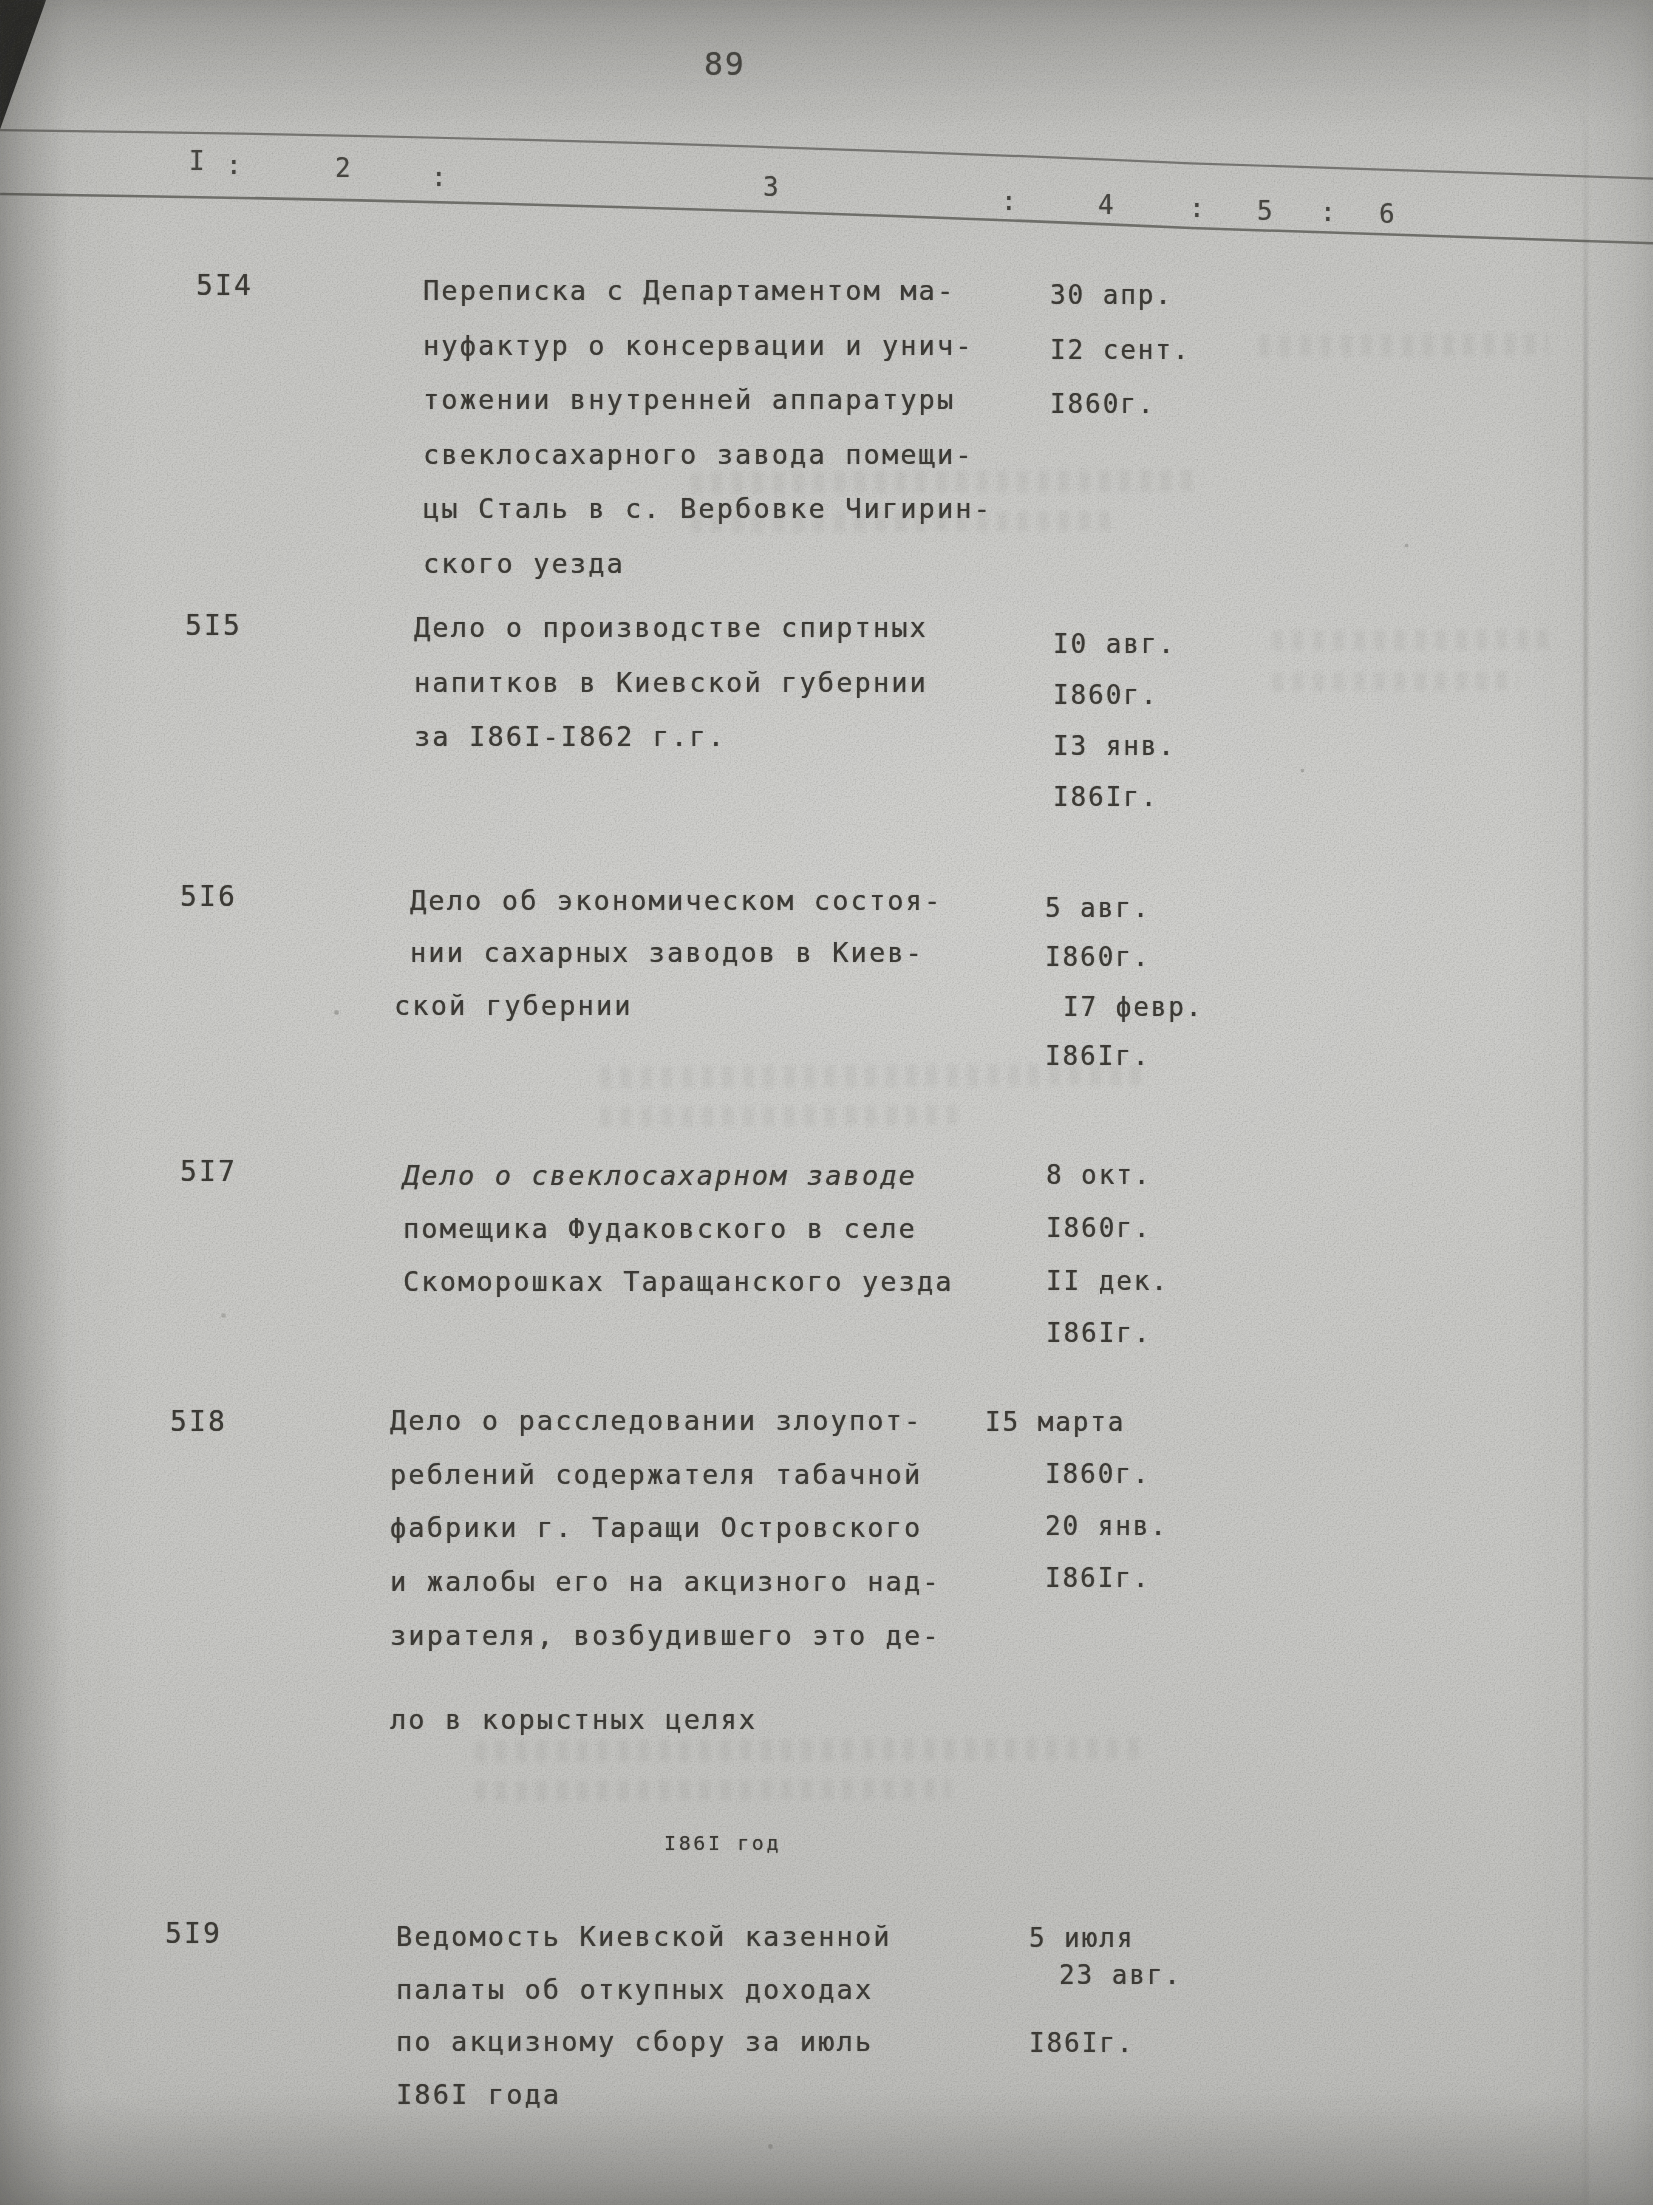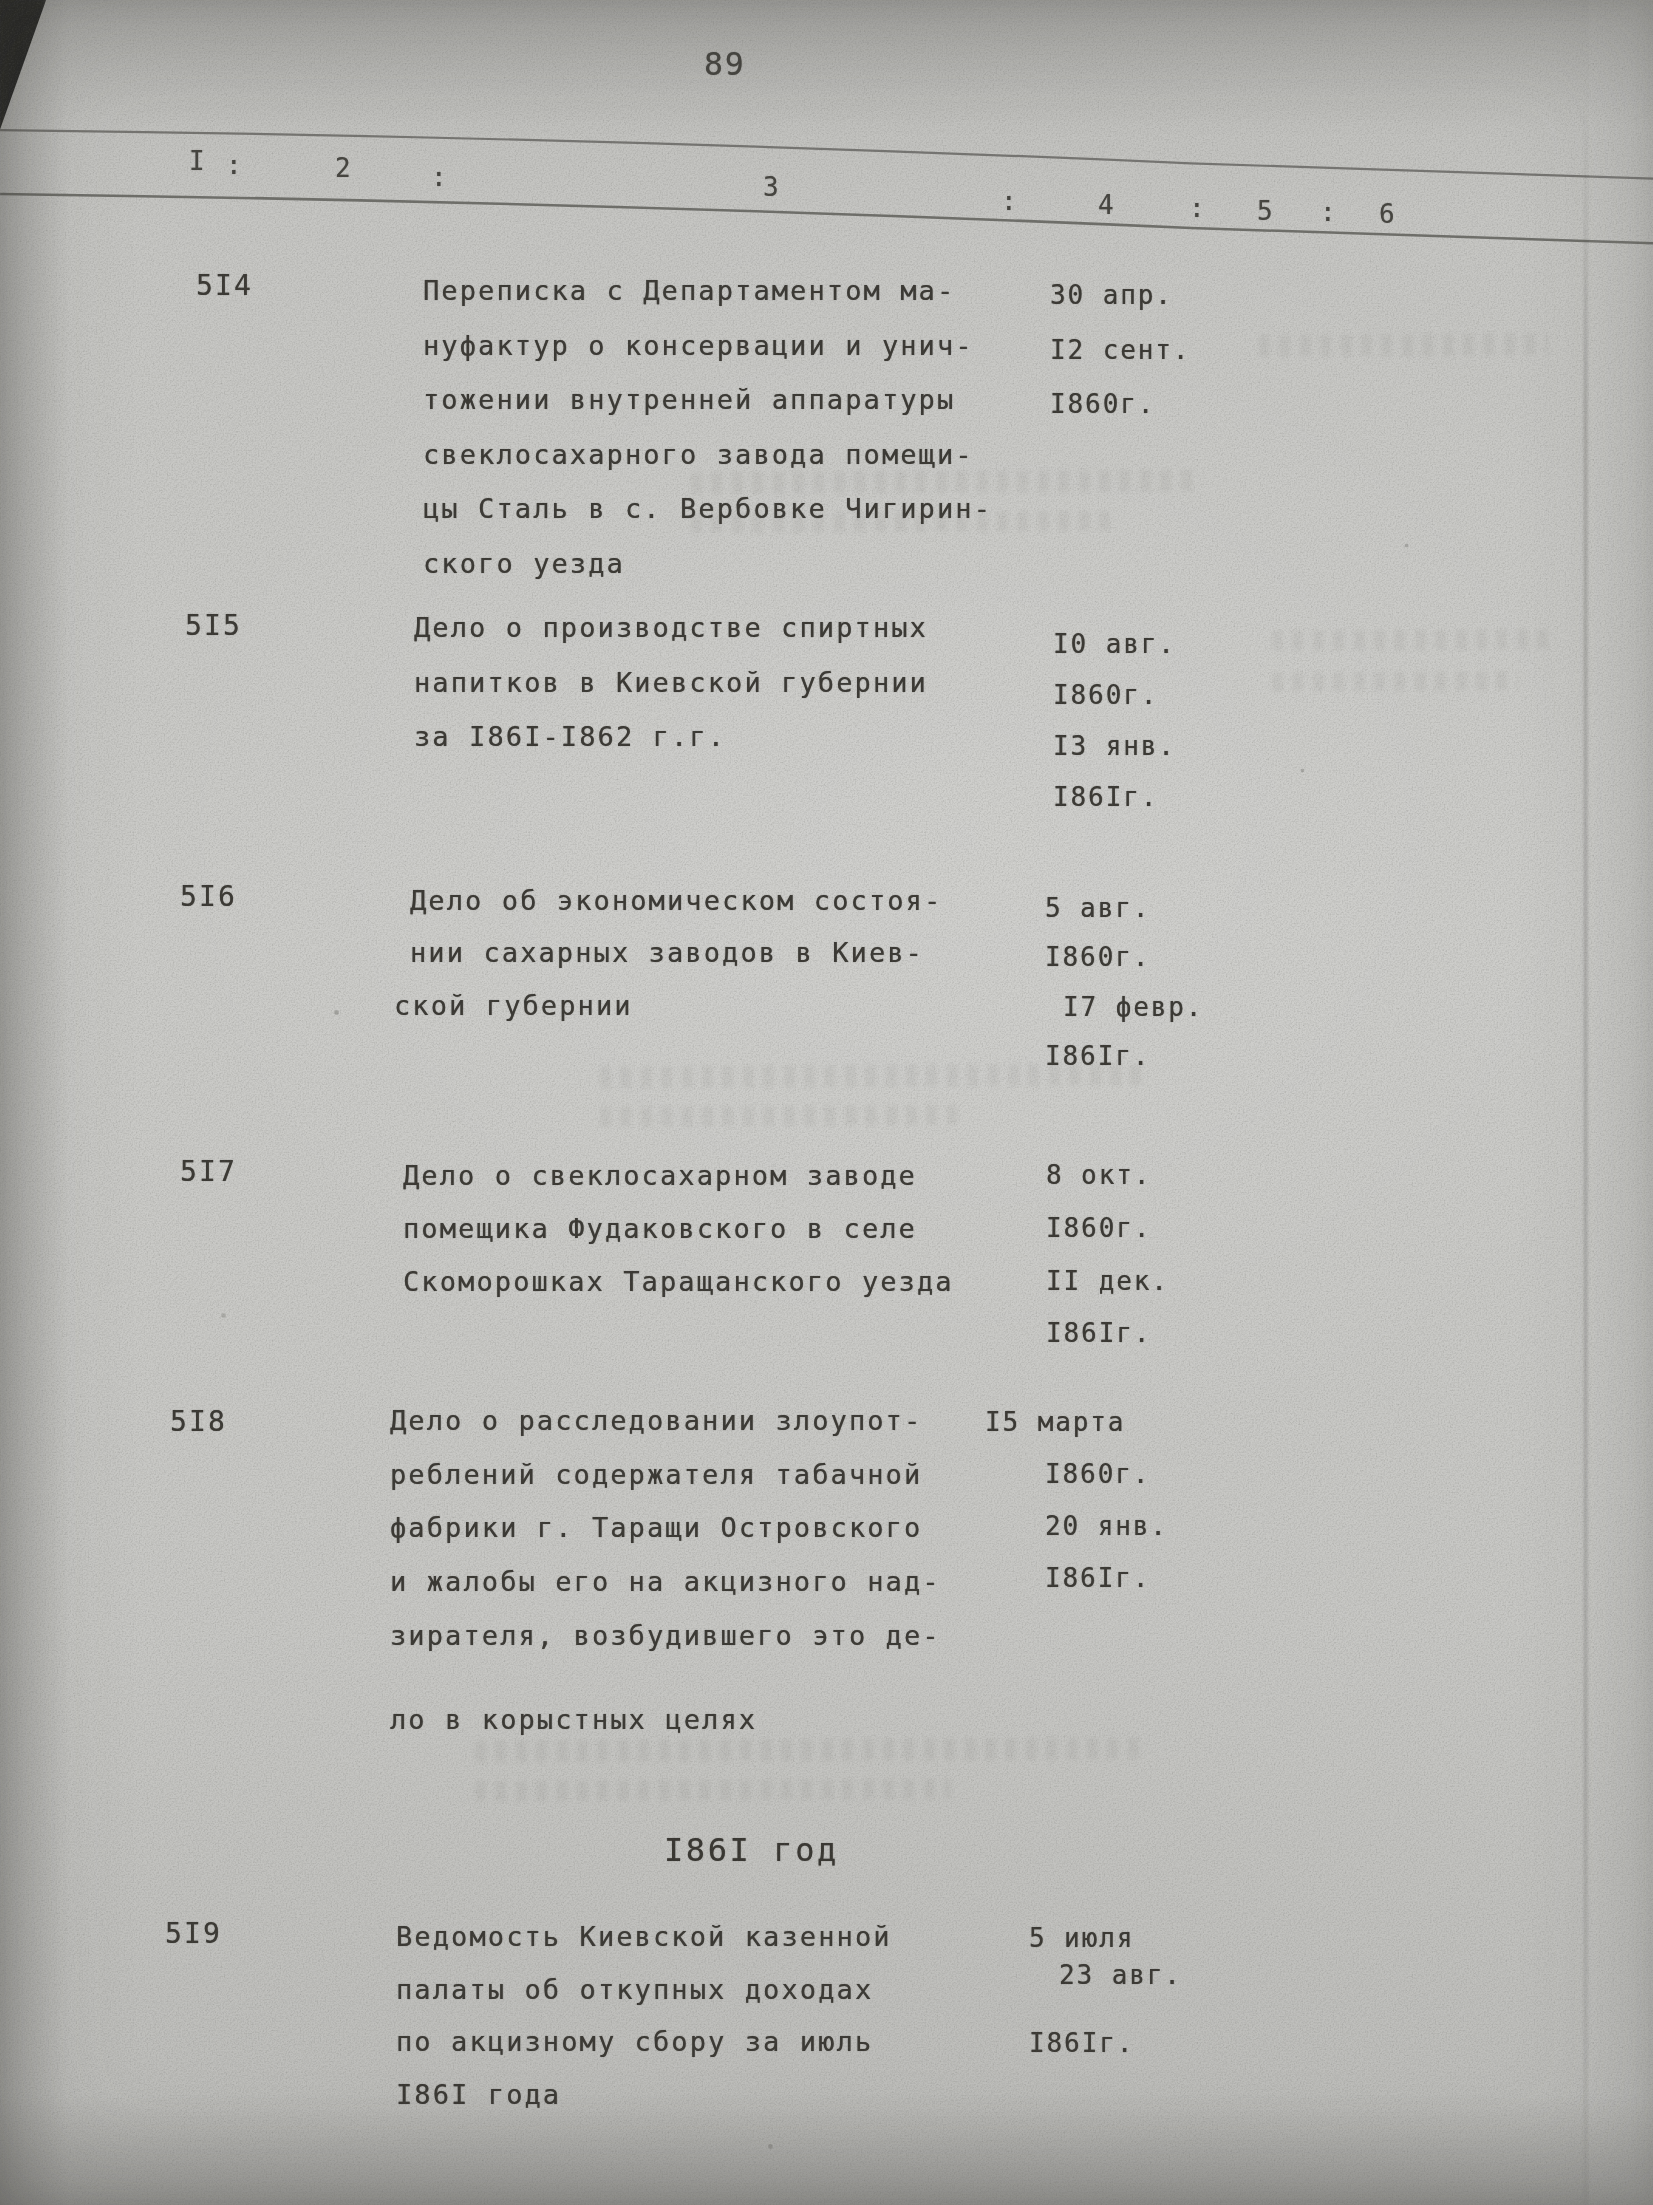--- a/index.html
+++ b/index.html
@@ -28,21 +28,21 @@
     position:absolute;font-size:26px;letter-spacing:0.9px;color:#45443f;
     text-shadow:0 0 1px rgba(55,53,49,.55);white-space:pre;filter:blur(0.3px);
   }
   .pagenum{
     position:absolute;left:704px;top:46px;
     font-size:31.5px;letter-spacing:1.7px;color:#45443f;
     text-shadow:0 0 1.1px rgba(55,53,49,.6);filter:blur(0.3px);
   }
   .heading{
     position:absolute;left:664px;top:1831px;
-    font-size:32px;letter-spacing:2.6px;color:#383631;
+    font-size:20px;letter-spacing:2.6px;color:#383631;
     text-shadow:0 0 1px rgba(48,46,42,.6);filter:blur(0.3px);white-space:pre;
   }
   
   .rules{position:absolute;left:0;top:0;pointer-events:none;}
   
   .smudge{
     position:absolute;
     background:repeating-linear-gradient(90deg, rgba(95,93,88,.55) 0 11px, rgba(95,93,88,0) 11px 20.4px);
     opacity:.13;filter:blur(1.9px);border-radius:2.6px;
     transform:rotate(-.3deg);
@@ -121,21 +121,21 @@
         <div class="cell desc" style="left: 410px; top: 887px;">Дело об экономическом состоя-</div>
         <div class="cell desc" style="left: 410px; top: 939px;">нии сахарных заводов в Киев-</div>
         <div class="cell desc" style="left: 394px; top: 992px;">ской губернии</div>
         <div class="cell date" style="left: 1045px; top: 895px;">5 авг.</div>
         <div class="cell date" style="left: 1045px; top: 944px;">I860г.</div>
         <div class="cell date" style="left: 1045px; top: 994px; margin-left: 18px;">I7 февр.</div>
         <div class="cell date" style="left: 1045px; top: 1043px;">I86Iг.</div>
       </div>
       <div>
         <div class="cell num" style="left: 180px; top: 1157px;">5I7</div>
-        <div class="cell desc" style="left: 403px; top: 1162px;">Дело о свеклосахарном заводе</div>
+        <div class="cell desc" style="left: 403px; top: 1162px; font-style: italic;">Дело о свеклосахарном заводе</div>
         <div class="cell desc" style="left: 403px; top: 1215px;">помещика Фудаковского в селе</div>
         <div class="cell desc" style="left: 403px; top: 1268px;">Скоморошках Таращанского уезда</div>
         <div class="cell date" style="left: 1046px; top: 1162px;">8 окт.</div>
         <div class="cell date" style="left: 1046px; top: 1215px;">I860г.</div>
         <div class="cell date" style="left: 1046px; top: 1268px;">II дек.</div>
         <div class="cell date" style="left: 1046px; top: 1320px;">I86Iг.</div>
       </div>
       <div>
         <div class="cell num" style="left: 170px; top: 1407px;">5I8</div>
         <div class="cell desc" style="left: 390px; top: 1407px;">Дело о расследовании злоупот-</div>

